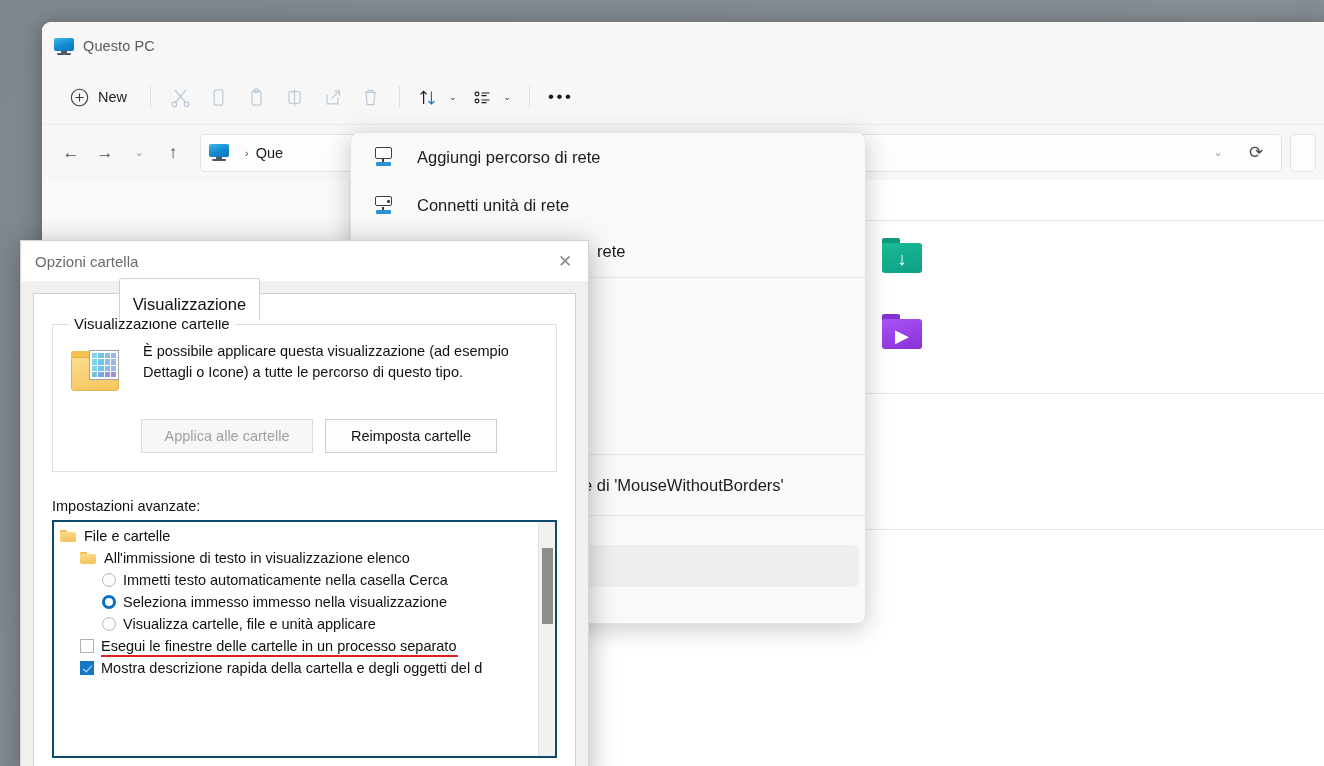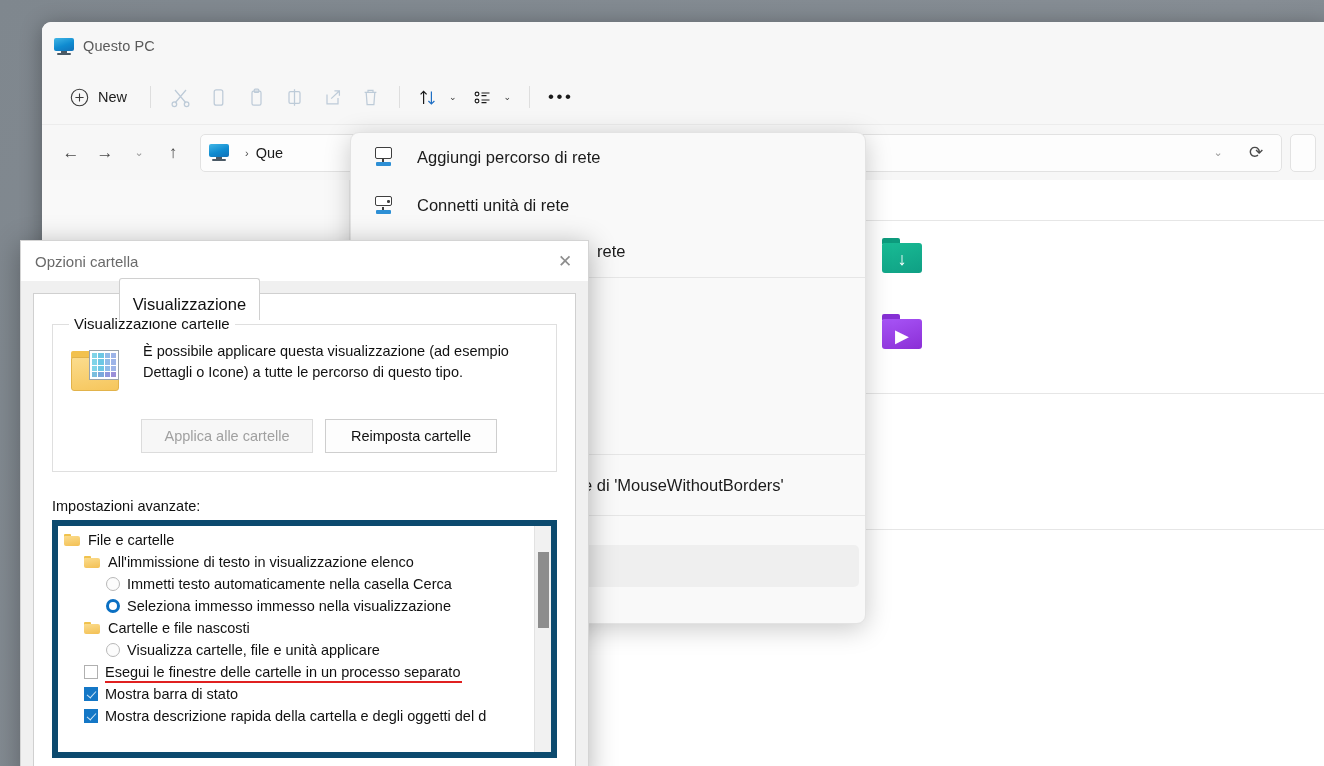--- a/index.html
+++ b/index.html
@@ -247,21 +247,21 @@
   .btnrow { display: flex; gap: 12px; margin-top: 22px; padding-left: 74px; }
   .wbtn {
     min-width: 172px; height: 34px; border: 1px solid #cecece; background: #fdfdfd;
     font-size: 14.5px; color: #111; display: flex; align-items: center; justify-content: center;
     cursor: default;
   }
   .wbtn.disabled { color: #a0a0a0; background: #f7f7f7; border-color: #dcdcdc; }
 
   .adv-label { font-size: 14.5px; color: #111; margin-top: 26px; }
   #advlist {
-    margin-top: 6px; height: 238px; border: 6px solid #0c4a6e; background: #fff;
+    margin-top: 6px; height: 238px; border: 2px solid #0c4a6e; background: #fff;
     position: relative; overflow: hidden;
   }
   #advscroll {
     position: absolute; right: 0; top: 0; width: 17px; bottom: 0;
     background: #f1f1f1; border-left: 1px solid #e2e2e2;
   }
   #advthumb {
     position: absolute; left: 3px; top: 26px; width: 11px; height: 76px;
     background: #8d8d8d;
   }
@@ -576,41 +576,30 @@
             <span class="txt">All'immissione di testo in visualizzazione elenco</span>
           </div>
           <div class="li ind2">
             <span class="radio"></span>
             <span class="txt">Immetti testo automaticamente nella casella Cerca</span>
           </div>
           <div class="li ind2">
             <span class="radio on"></span>
             <span class="txt">Seleziona immesso immesso nella visualizzazione</span>
           </div>
-          <div class="li ind1">
-            <span class="mini-fld">
-              <span class="a"></span>
-              <span class="b"></span>
-            </span>
-            <span class="txt">Cartelle e file nascosti</span>
-          </div>
           <div class="li ind2">
             <span class="radio"></span>
             <span class="txt">Visualizza cartelle, file e unità applicare</span>
           </div>
           <div class="li ind1 u-red">
             <span class="cbox"></span>
             <span class="txt">Esegui le finestre delle cartelle in un processo separato</span>
           </div>
           <div class="li ind1">
             <span class="cbox on"></span>
-            <span class="txt">Mostra barra di stato</span>
-          </div>
-          <div class="li ind1">
-            <span class="cbox on"></span>
             <span class="txt">Mostra descrizione rapida della cartella e degli oggetti del d</span>
           </div>
         </div>
       <div id="advscroll">
         <div id="advthumb"></div>
       </div>
     </div>
 
   </div>
 </div>

